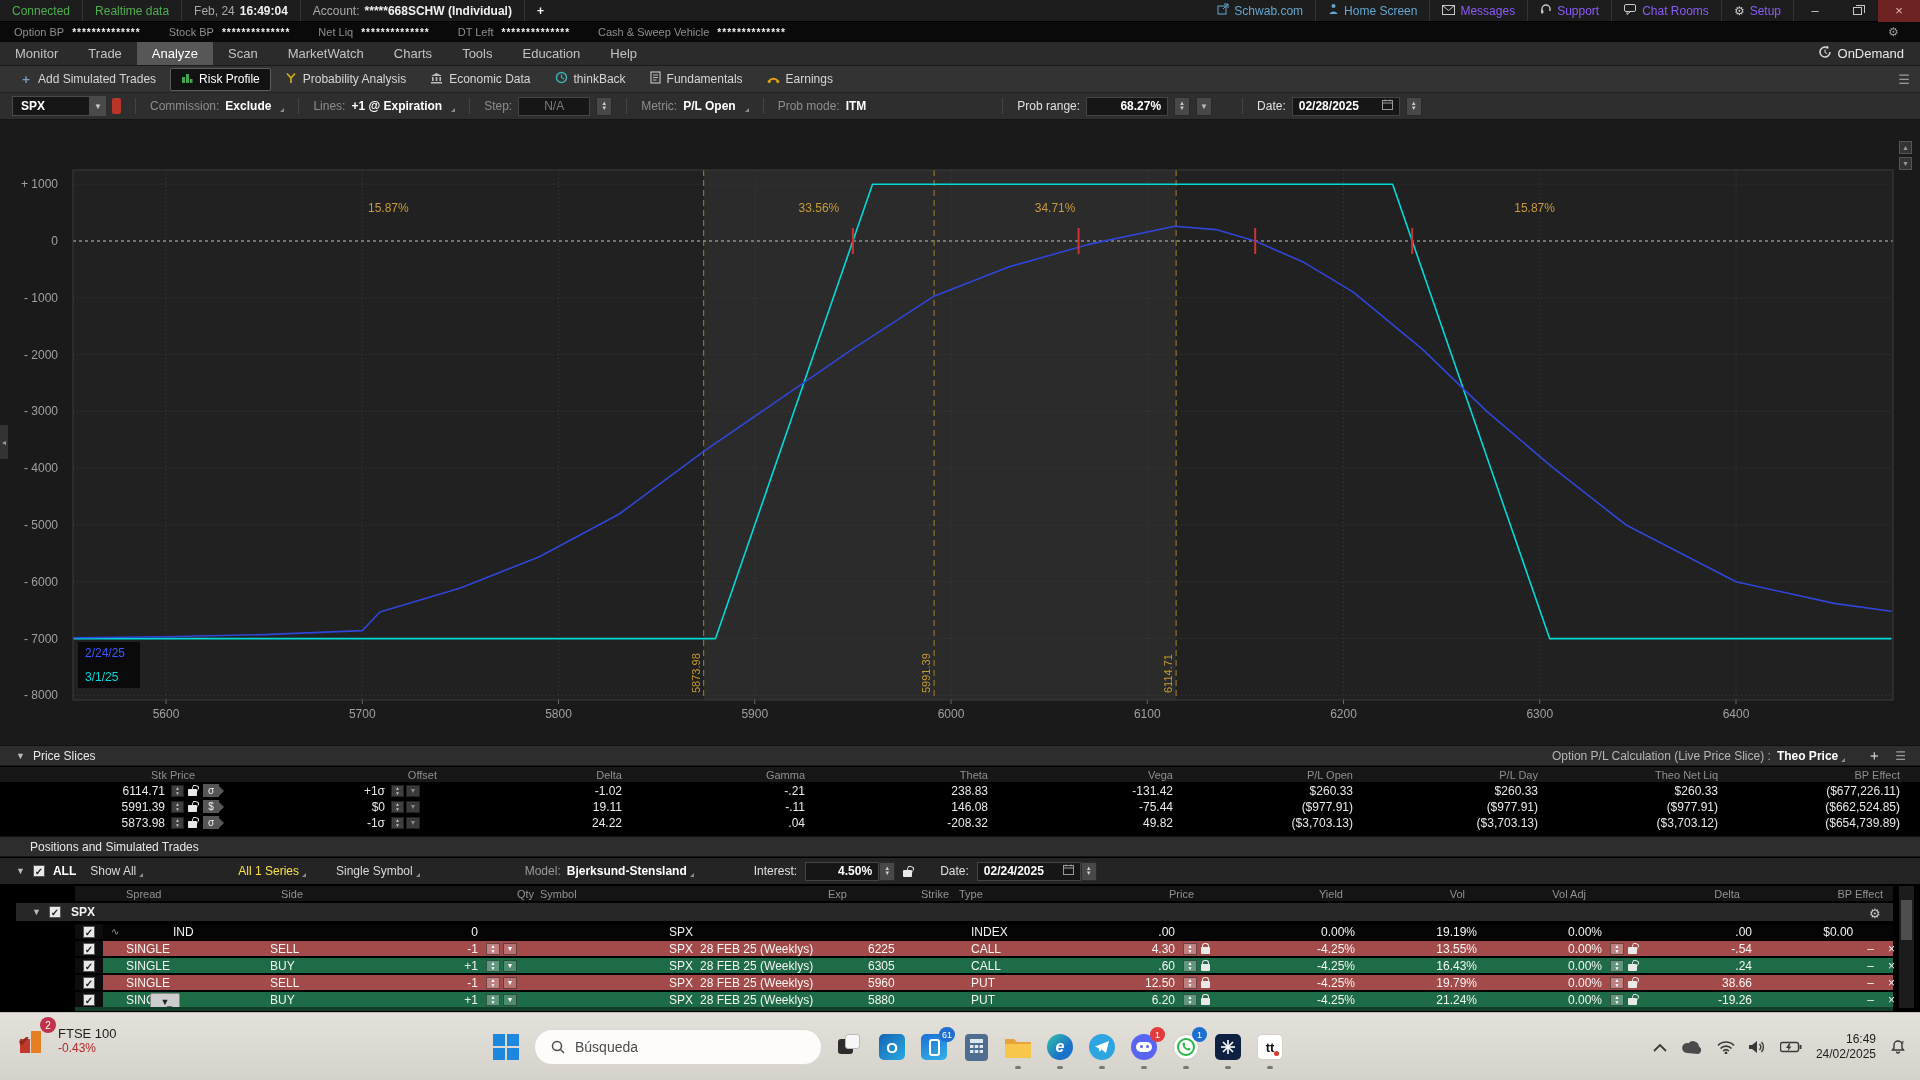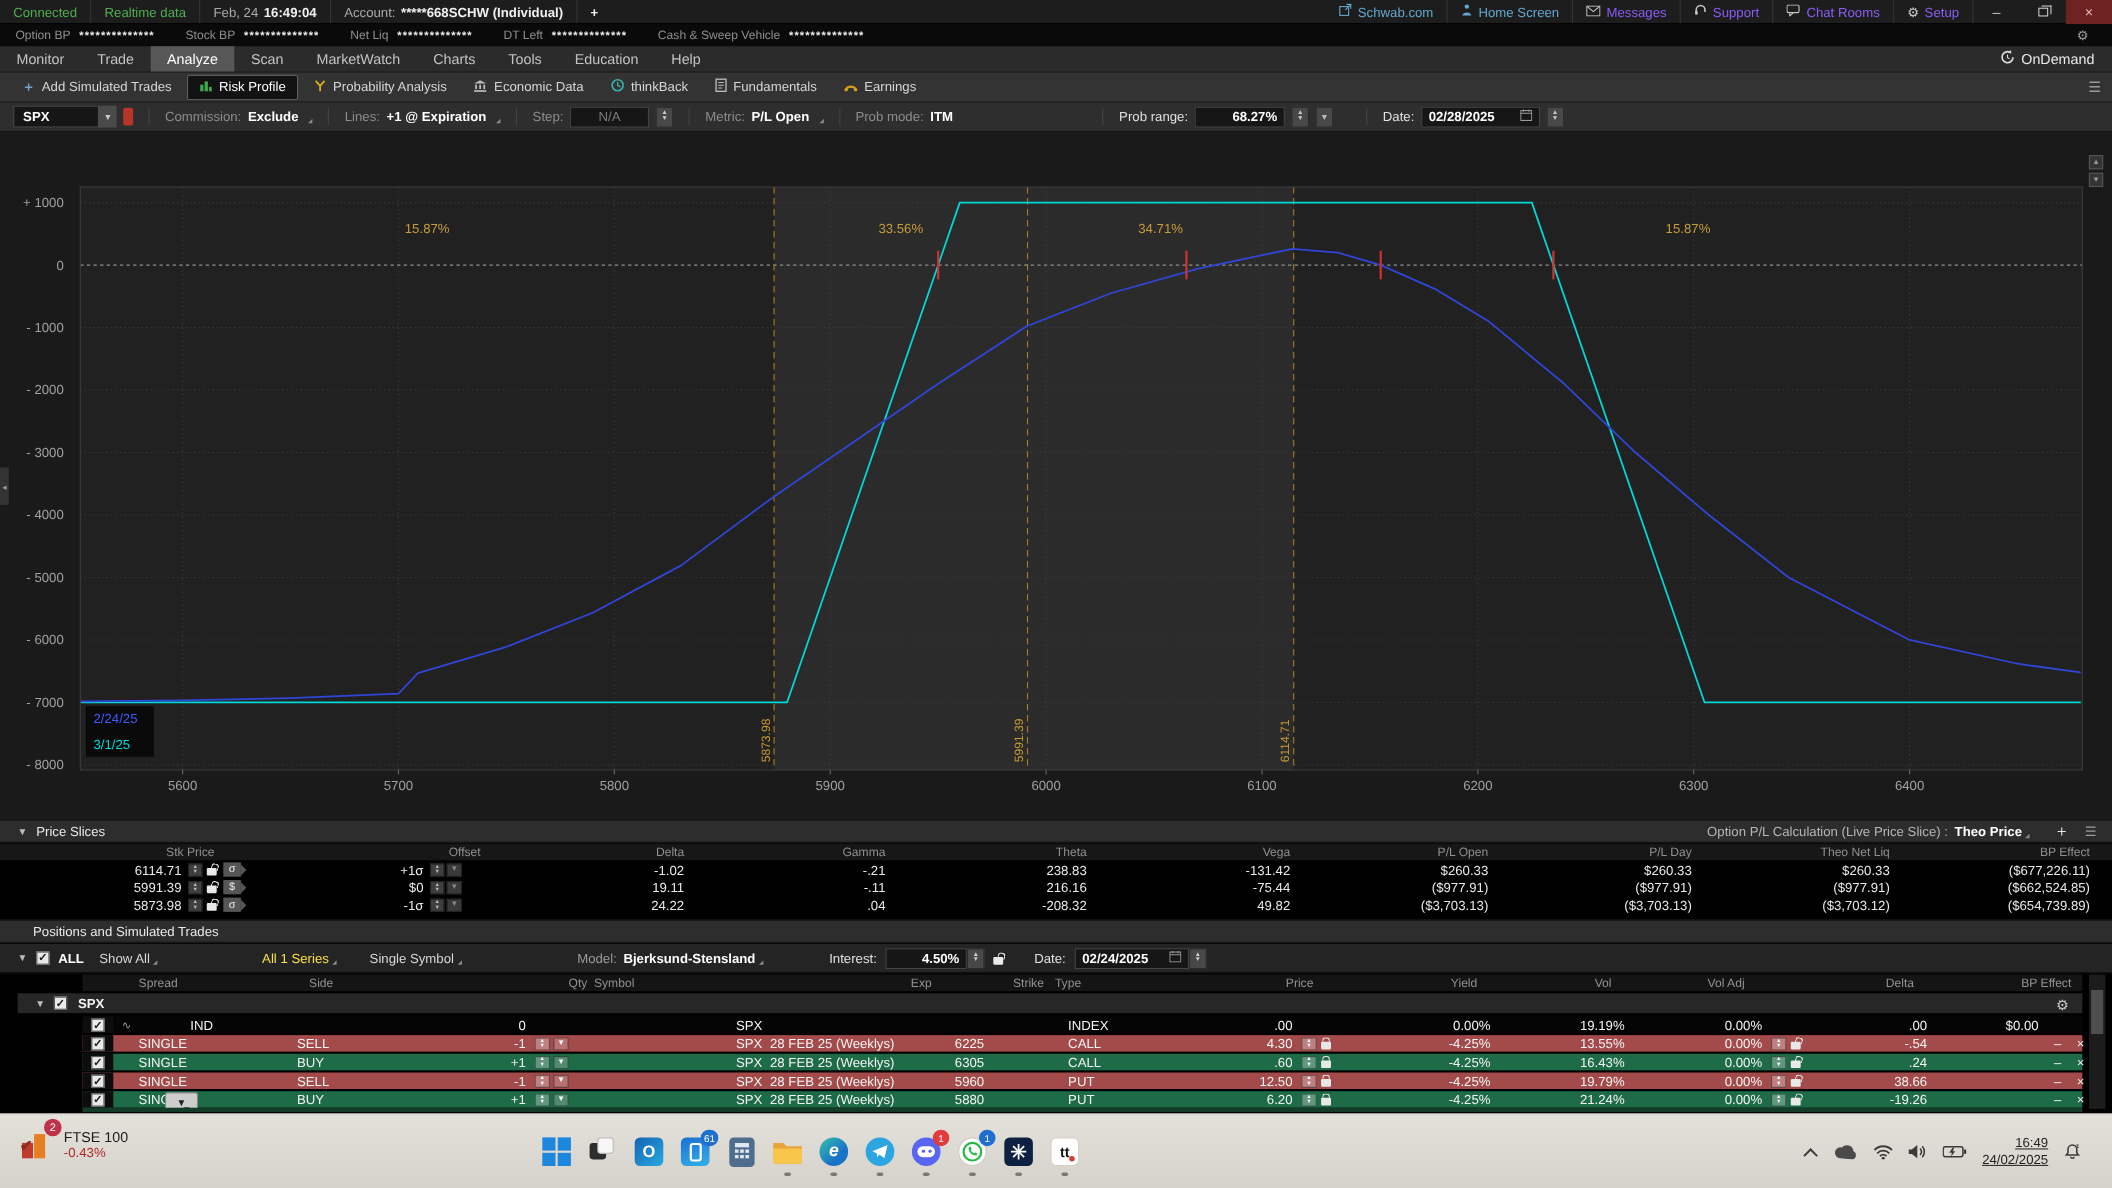--- a/index.html
+++ b/index.html
@@ -177,21 +177,21 @@
   #search-pill { width:288px; height:36px; background:#fdfcfb; border:1px solid #dcd8d1; border-radius:18px;
                  display:flex; align-items:center; gap:10px; padding:0 16px; color:#4c4c4c; font-size:14px; }
   .app { width:28px; height:28px; position:relative; display:flex; align-items:center; justify-content:center; }
   .app .dot { position:absolute; bottom:-8px; left:50%; transform:translateX(-50%); width:6px; height:3px;
               border-radius:2px; background:#7c7874; }
   .app .nbadge { position:absolute; top:-6px; right:-7px; min-width:15px; height:15px; border-radius:8px;
                  color:#fff; font-size:9px; display:flex; align-items:center; justify-content:center;
                  padding:0 3px; }
   .sq { border-radius:5px; width:26px; height:26px; display:flex; align-items:center; justify-content:center; }
   #tray { position:absolute; right:0; top:0; height:68px; display:flex; align-items:center; gap:14px;
-          padding-right:28px;text-decoration:underline; }
+          padding-right:14px; }
   #tray svg { display:block; }
   #clock { text-align:right; font-size:12px; color:#1f1f1f; line-height:15px; }
 
   
   .corner { display:inline-block; width:0; height:0; border-left:4px solid transparent;
             border-bottom:4px solid #8a8a8a; margin-left:3px; transform:translateY(4px); }
 </style>
 </head>
 <body>
 
@@ -575,21 +575,21 @@
       <span class="sc w3">$0</span>
       <span class="sc w4">
         <span class="mini-stepper">
           <span>▲</span>
           <span>▼</span>
         </span>
         <span class="mini-dd">▼</span>
       </span>
       <span class="sc w5">19.11</span>
       <span class="sc w6">-.11</span>
-      <span class="sc w7">216.16</span>
+      <span class="sc w7">146.08</span>
       <span class="sc w8">-75.44</span>
       <span class="sc w9">($977.91)</span>
       <span class="sc w10">($977.91)</span>
       <span class="sc w11">($977.91)</span>
       <span class="sc w12">($662,524.85)</span>
     </div>
     <div class="srow">
       <span class="sc w1">5873.98</span>
       <span class="sc w2">
         <span class="mini-stepper">
@@ -936,20 +936,27 @@
   </div>
   <div id="tb-center">
     <div class="app">
         <div id="win-logo">
           <span></span>
           <span></span>
           <span></span>
           <span></span>
         </div>
       </div>
+    <div id="search-pill">
+      <svg width="14" height="14" viewBox="0 0 14 14">
+          <circle cx="6" cy="6" r="4.5" fill="none" stroke="#4c4c4c" stroke-width="1.5"></circle>
+          <path d="M9.5 9.5 L13 13" stroke="#4c4c4c" stroke-width="1.5"></path>
+        </svg>
+      <span>Búsqueda</span>
+    </div>
     <div class="app">
       <span style="position:absolute;left:2px;top:6px;width:15px;height:15px;background:#2d2d2d;border-radius:3px;"></span>
       <span style="position:absolute;left:9px;top:1px;width:15px;height:15px;background:#f7f7f7;border:1px solid #bbb;border-radius:3px;"></span>
     </div>
     <div class="app">
         <span class="sq" style="background:linear-gradient(135deg,#1464b4,#28a8e0);color:#fff;font-weight:bold;font-size:15px;">O</span>
       </div>
     <div class="app">
       <span class="sq" style="background:linear-gradient(160deg,#1b6fd4,#35b1e8);">
           <span style="width:11px;height:17px;border:2px solid #fff;border-radius:3px;display:block;"></span>

